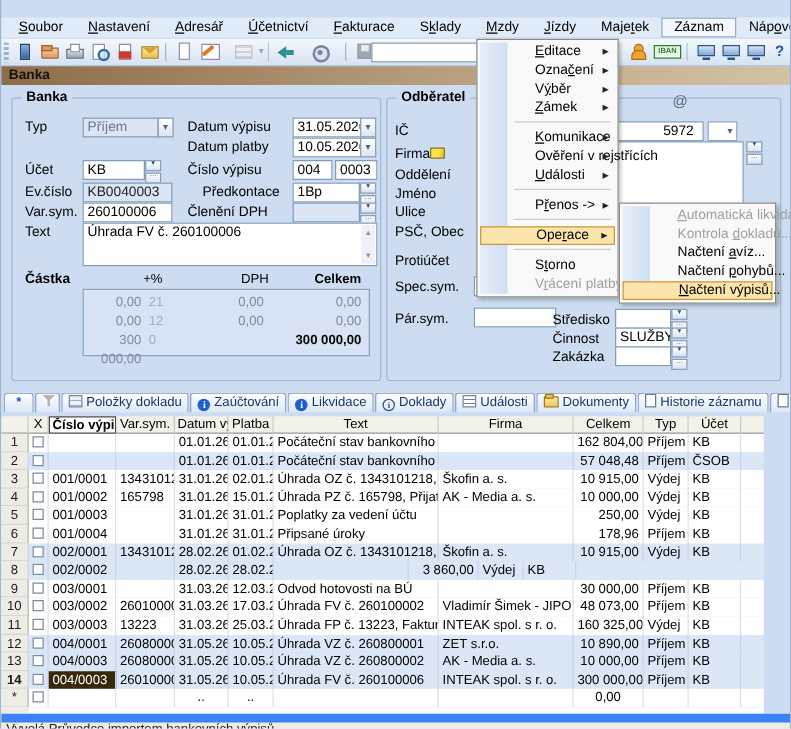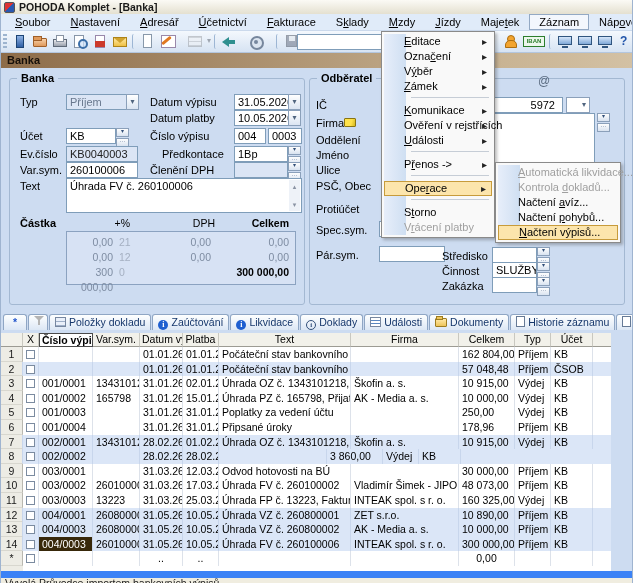--- a/index.html
+++ b/index.html
@@ -97,21 +97,21 @@
   .arow .s2{width:26px;padding-left:6px;color:#a5b0c2}
   .arow .s3{width:72px;text-align:right}
   .arow .s4{flex:1;text-align:right;padding-right:6px}
   .arow.total .s4{font-weight:bold;color:#000}
   .ah{position:absolute;font-size:10.5px;text-align:right}
   .at-icon{position:absolute;color:#5a6b80;font-size:12px}
   .book{position:absolute;width:12px;height:9px;background:linear-gradient(105deg,#ffe24a 60%,#d4b820);border:1px solid #8a7410;border-radius:1px}
   
   .menu{position:absolute;background:#f9f9f9;border:1px solid #8a8a8a;box-shadow:2px 2px 3px rgba(60,60,60,.35);padding:2px;z-index:30}
   .menu::before{content:"";position:absolute;left:2px;top:2px;bottom:2px;width:22px;background:linear-gradient(90deg,#e7eefa,#cfdff2)}
-  .mi{position:relative;height:15px;line-height:15px;padding:0 16px 0 20px;white-space:nowrap;cursor:default}
+  .mi{position:relative;height:15px;line-height:15px;padding:0 16px 0 44px;white-space:nowrap;cursor:default}
   .mi.has-sub::after{content:"\25B8";position:absolute;right:5px;top:0;font-size:10px;color:#222}
   .mi.disabled,.mi.disabled::after{color:#9f9f9f}
   .mi.hilite{background:#fce5ac;border:1px solid #c79b3b;line-height:13px;height:15px}
   .mi.separator{height:6px;padding:0}
   .mi.separator::before{content:"";display:block;border-top:1px solid #c6cdd6;margin:3px 3px 0 27px}
   
   .tabstrip{position:absolute;left:0;top:313px;width:100%;height:18px;background:#cddcf1;white-space:nowrap;padding-left:2px}
   .tab{display:inline-block;height:16px;margin:1px 1px 0 0;padding:0 5px;border:1px solid #8fa6c4;border-bottom:none;
        border-radius:3px 3px 0 0;background:linear-gradient(#feffff,#dce7f5);color:#16376b;font-size:10.5px;line-height:15px;vertical-align:top}
   .tab .ticon{display:inline-block;vertical-align:-1px;margin-right:3px}
@@ -133,42 +133,38 @@
   .grid{position:absolute;left:0;top:333px;width:610px;font-size:10.5px}
   .thead,.trow{display:flex}
   .th{height:14px;background:#f2f1ea;border-right:1px solid #c9c8c0;border-bottom:1px solid #9c9b93;
       line-height:13px;padding:0 2px;text-align:center;overflow:hidden;white-space:nowrap}
   .th.pressed{background:#fff;border:1px solid #4a4a4a;font-weight:bold}
   .td{height:14.6px;line-height:14.5px;border-right:1px solid #dde2ea;padding:0 3px;overflow:hidden;white-space:nowrap}
   .trow{background:#fff}
   .trow.alt{background:#dbe6f7}
   .trow.alt .td{border-right-color:#c8d6ec}
   .td.num{background:#edece5;border-right:1px solid #b9b8b0;border-bottom:1px solid #d8d7cf;text-align:center;padding:0;color:#1a1a1a}
-  .trow.sel .td.num{font-weight:normal}
+  .trow.sel .td.num{font-weight:bold}
   .trow.sel .td.cell-cislo{background:#38280a;color:#fff}
-  .td.ra{}
+  .td.ra{text-align:right}
   .trow.newrow .td.ra{text-align:center}
   .cb{display:inline-block;width:9px;height:9px;background:#fff;border:1px solid #7b8ba0;vertical-align:-1px}
   .c0{width:22px}.c1{width:16px;text-align:center;padding:0}.c2{width:54px}.c3{width:47px}.c4{width:43px}
   .c5{width:36px}.c6{width:132px}.c7{width:108px}.c8{width:56px}.c9{width:36px}.c10{width:42px}.c11{width:18px;border-right:none}
   
   .gapstrip{position:absolute;left:0;top:566px;width:610px;height:5px;background:#fff;border-left:22px solid #edece5}
   .statusbar{position:absolute;left:0;top:571px;width:100%;height:12px;background:#f0ede0;border-top:7px solid #3b82f6;
              font-size:10.5px;line-height:11px;padding-left:4px;color:#222}
   u{text-decoration:underline}
 </style>
 </head>
 <body>
 
 <div class="win">
 
-  <div class="titlebar">
-    <span class="app-ico"></span>
-    <span class="title">POHODA Komplet - [Banka]</span>
-  </div>
 
   <div class="menubar">
 
       <span class="mbi"><u>S</u>oubor</span>
 
       <span class="mbi"><u>N</u>astavení</span>
 
       <span class="mbi"><u>A</u>dresář</span>
 
       <span class="mbi"><u>Ú</u>četnictví</span>

